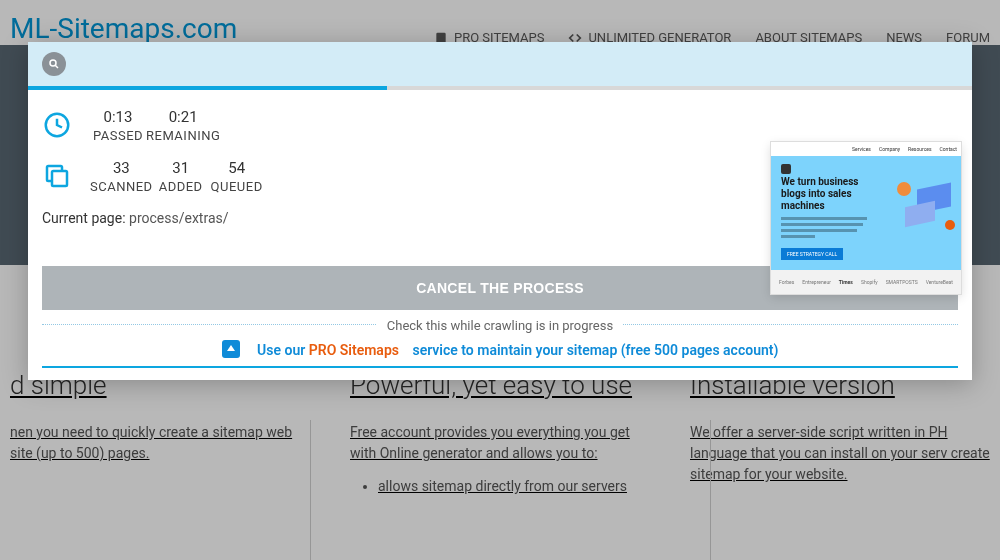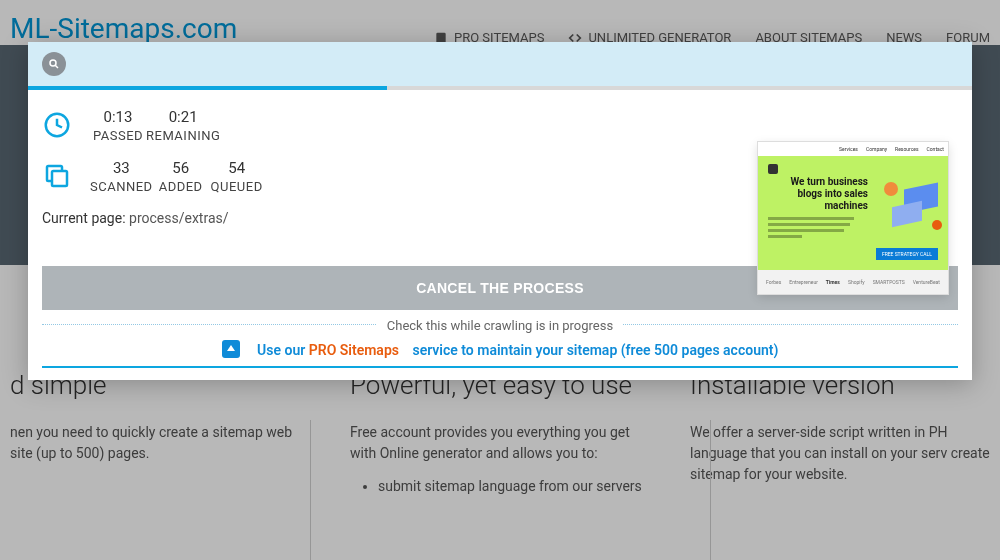--- a/index.html
+++ b/index.html
@@ -33,20 +33,21 @@
   height: 220px;
   background: #596873;
 }
 .bg-columns {
   position: absolute;
   left: 0; right: 0;
   top: 370px;
   display: flex;
   padding: 0 10px;
   gap: 40px;
+  text-decoration: underline;
 }
 .bg-divider {
   position: absolute;
   top: 420px;
   width: 1px;
   background: #d0d0d0;
   height: 140px;
 }
 .bg-col { flex: 1; }
 .bg-col h2 { font-weight: 300; font-size: 26px; color: #333; margin-bottom: 22px; }
@@ -108,27 +109,26 @@
 .stat-icon { width: 30px; height: 30px; flex-shrink: 0; margin-top: 2px; }
 .stats { display: flex; }
 .stat {
   text-align: center;
   min-width: 56px;
 }
 .stat-val { font-size: 15px; color: #333; }
 .stat-lbl { font-size: 13px; color: #444; letter-spacing: 0.5px; margin-top: 2px; }
 .preview {
   position: absolute;
-  right: 24px;
+  right: 11px;
   top: 100px;
   width: 190px;
   height: 152px;
-  background: #bef264;
+  background: #7dd3fc;
   box-shadow: 0 0 0 1px #ddd, 0 3px 10px rgba(0,0,0,0.15);
-  text-align: right;
 }
 .preview-nav {
   height: 14px;
   background: #fff;
   display: flex;
   justify-content: flex-end;
   align-items: center;
   padding: 0 4px;
   gap: 8px;
 }
@@ -245,21 +245,21 @@
   <div class="bg-band"></div>
   <div class="bg-columns">
     <div class="bg-col">
       <h2>d simple</h2>
       <p>nen you need to quickly create a sitemap web site (up to 500) pages.</p>
     </div>
     <div class="bg-col">
       <h2>Powerful, yet easy to use</h2>
       <p>Free account provides you everything you get with Online generator and allows you to:</p>
       <ul>
-          <li>submit sitemap language from our servers</li>
+          <li>allows sitemap directly from our servers</li>
         </ul>
     </div>
     <div class="bg-col">
       <h2>Installable version</h2>
       <p>We offer a server-side script written in PH language that you can install on your serv create sitemap for your website.</p>
     </div>
   </div>
   <div class="bg-divider" style="left:310px"></div>
   <div class="bg-divider" style="left:710px"></div>
 </div>
@@ -301,21 +301,21 @@
       <svg class="stat-icon" viewBox="0 0 24 24" fill="none" stroke="#0da6e0" stroke-width="2">
           <rect x="8" y="8" width="12" height="12" rx="1"></rect>
           <path d="M16 8 V5 a1 1 0 0 0-1-1 H5 a1 1 0 0 0-1 1 v10 a1 1 0 0 0 1 1 h3"></path>
         </svg>
       <div class="stats">
         <div class="stat">
           <div class="stat-val">33</div>
           <div class="stat-lbl">SCANNED</div>
         </div>
         <div class="stat">
-          <div class="stat-val">56</div>
+          <div class="stat-val">31</div>
           <div class="stat-lbl">ADDED</div>
         </div>
         <div class="stat">
           <div class="stat-val">54</div>
           <div class="stat-lbl">QUEUED</div>
         </div>
       </div>
     </div>
 
     <div class="current-page">

